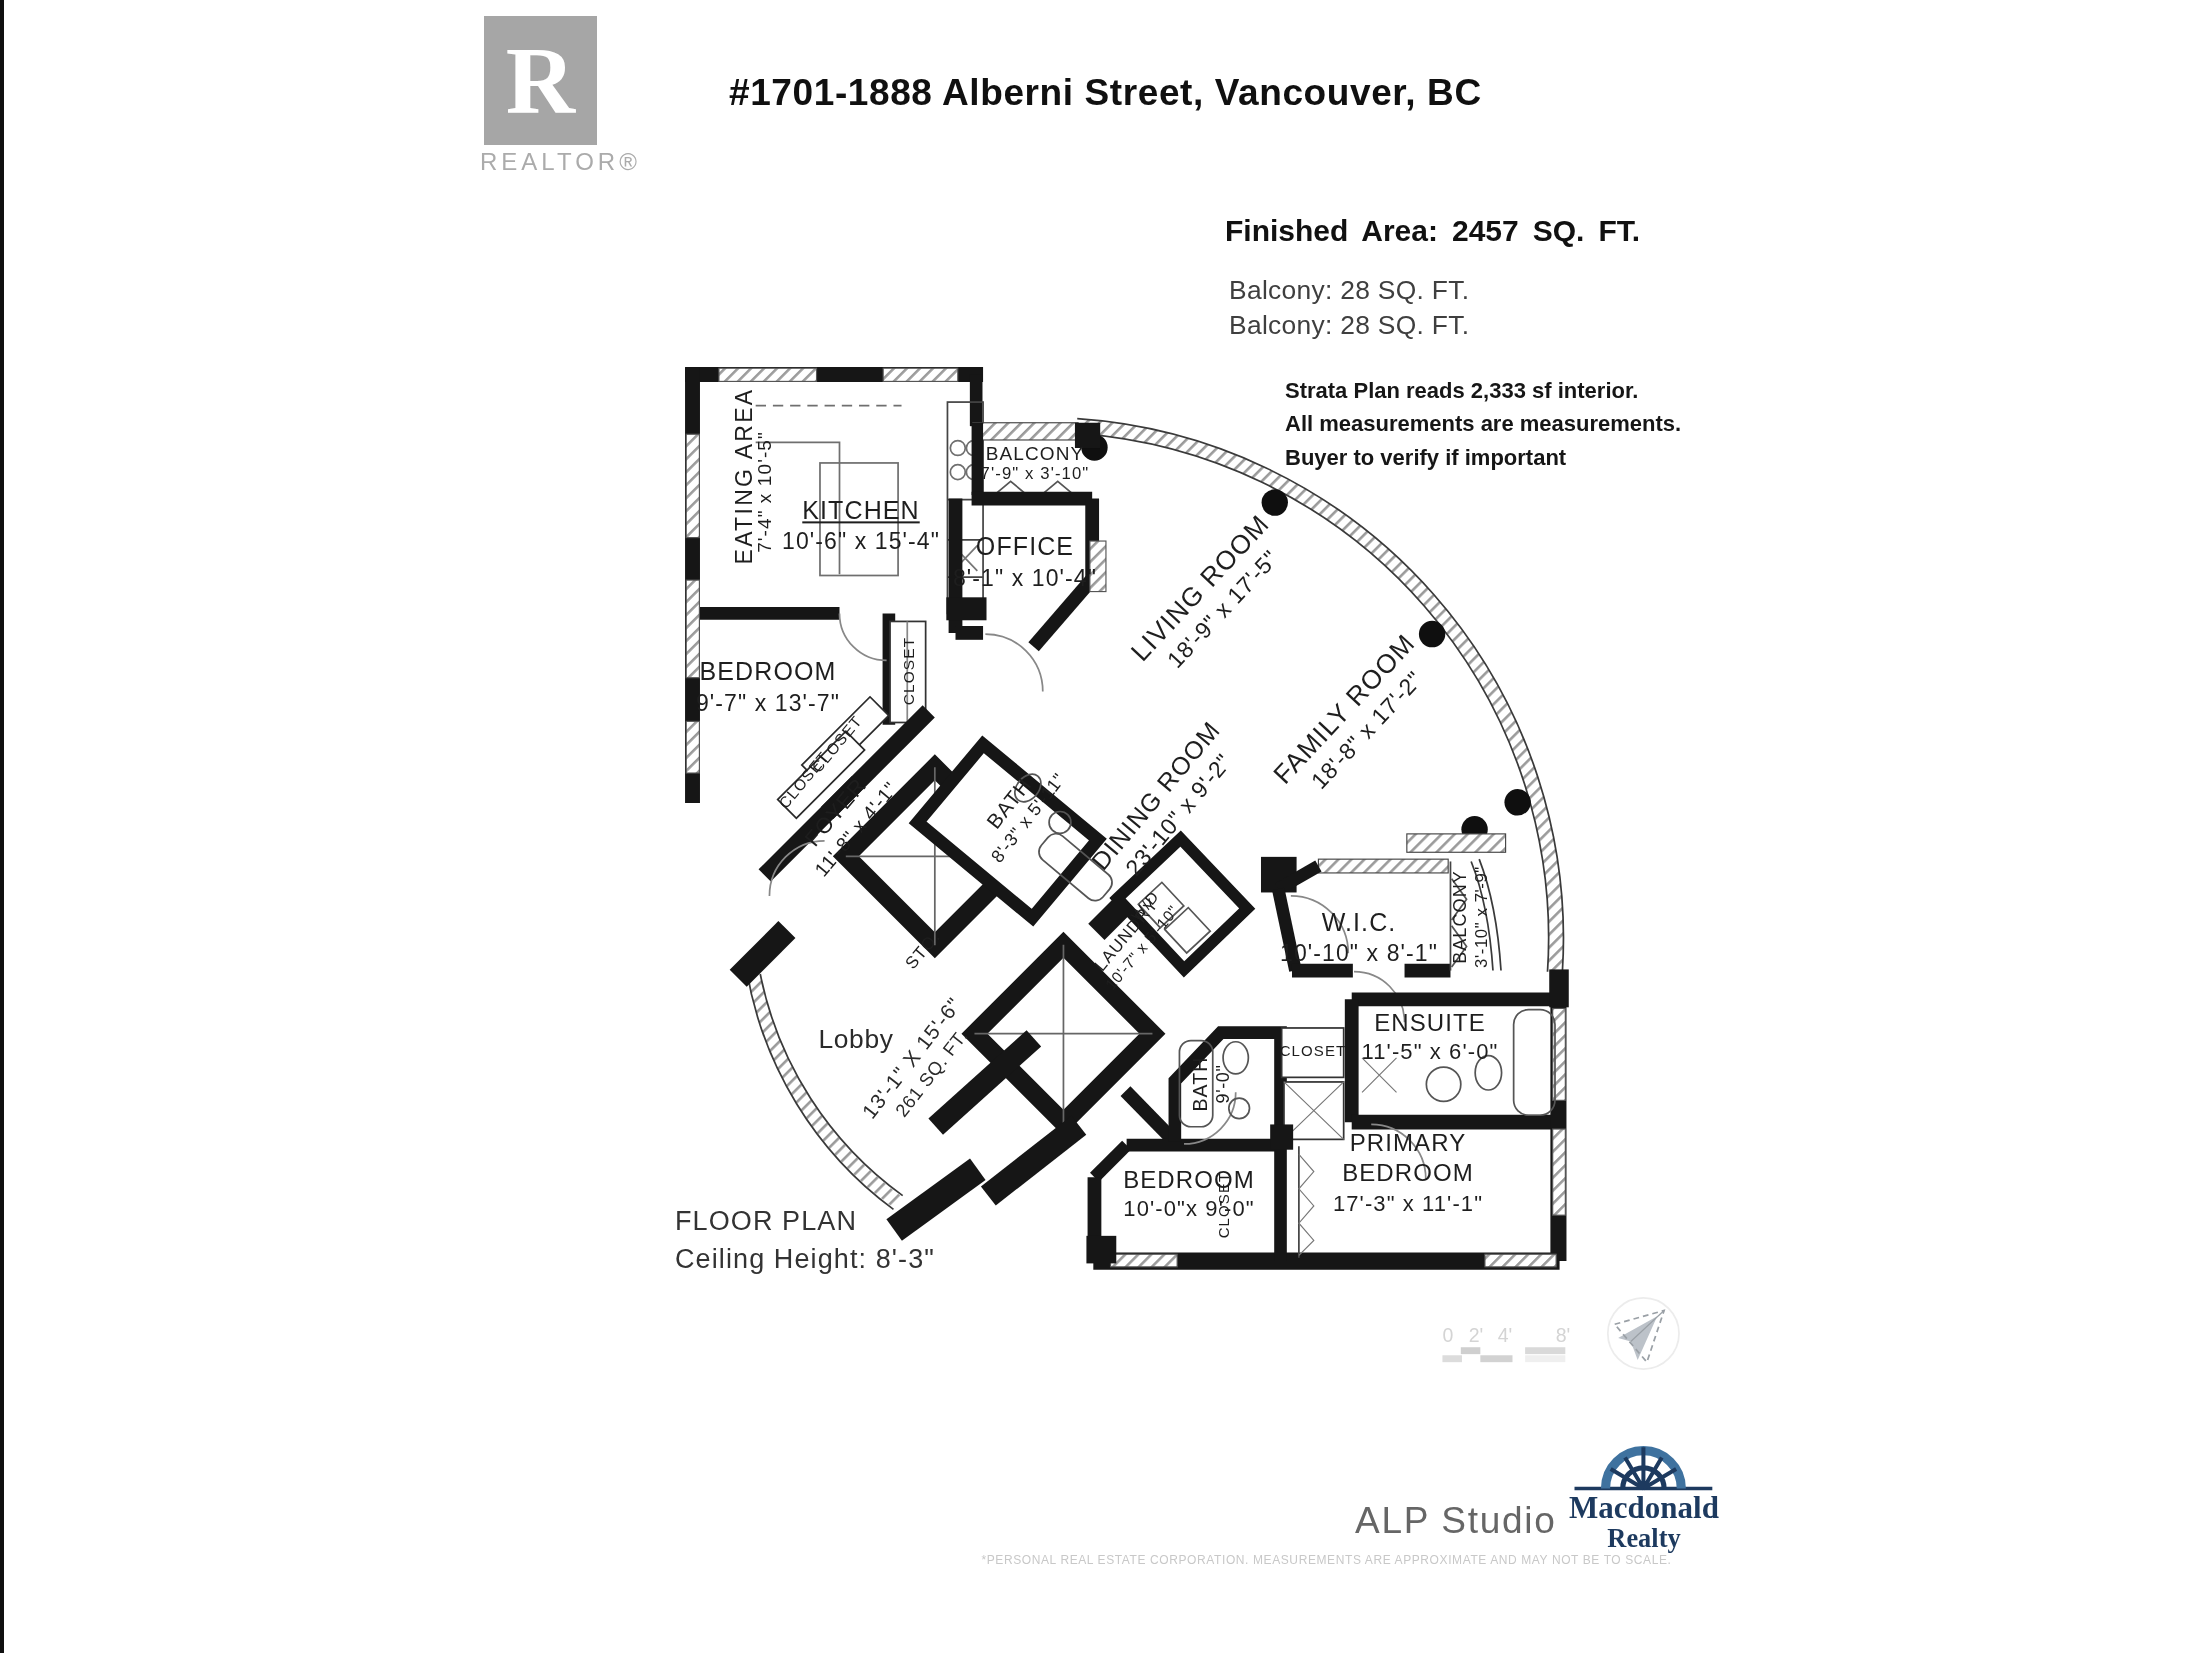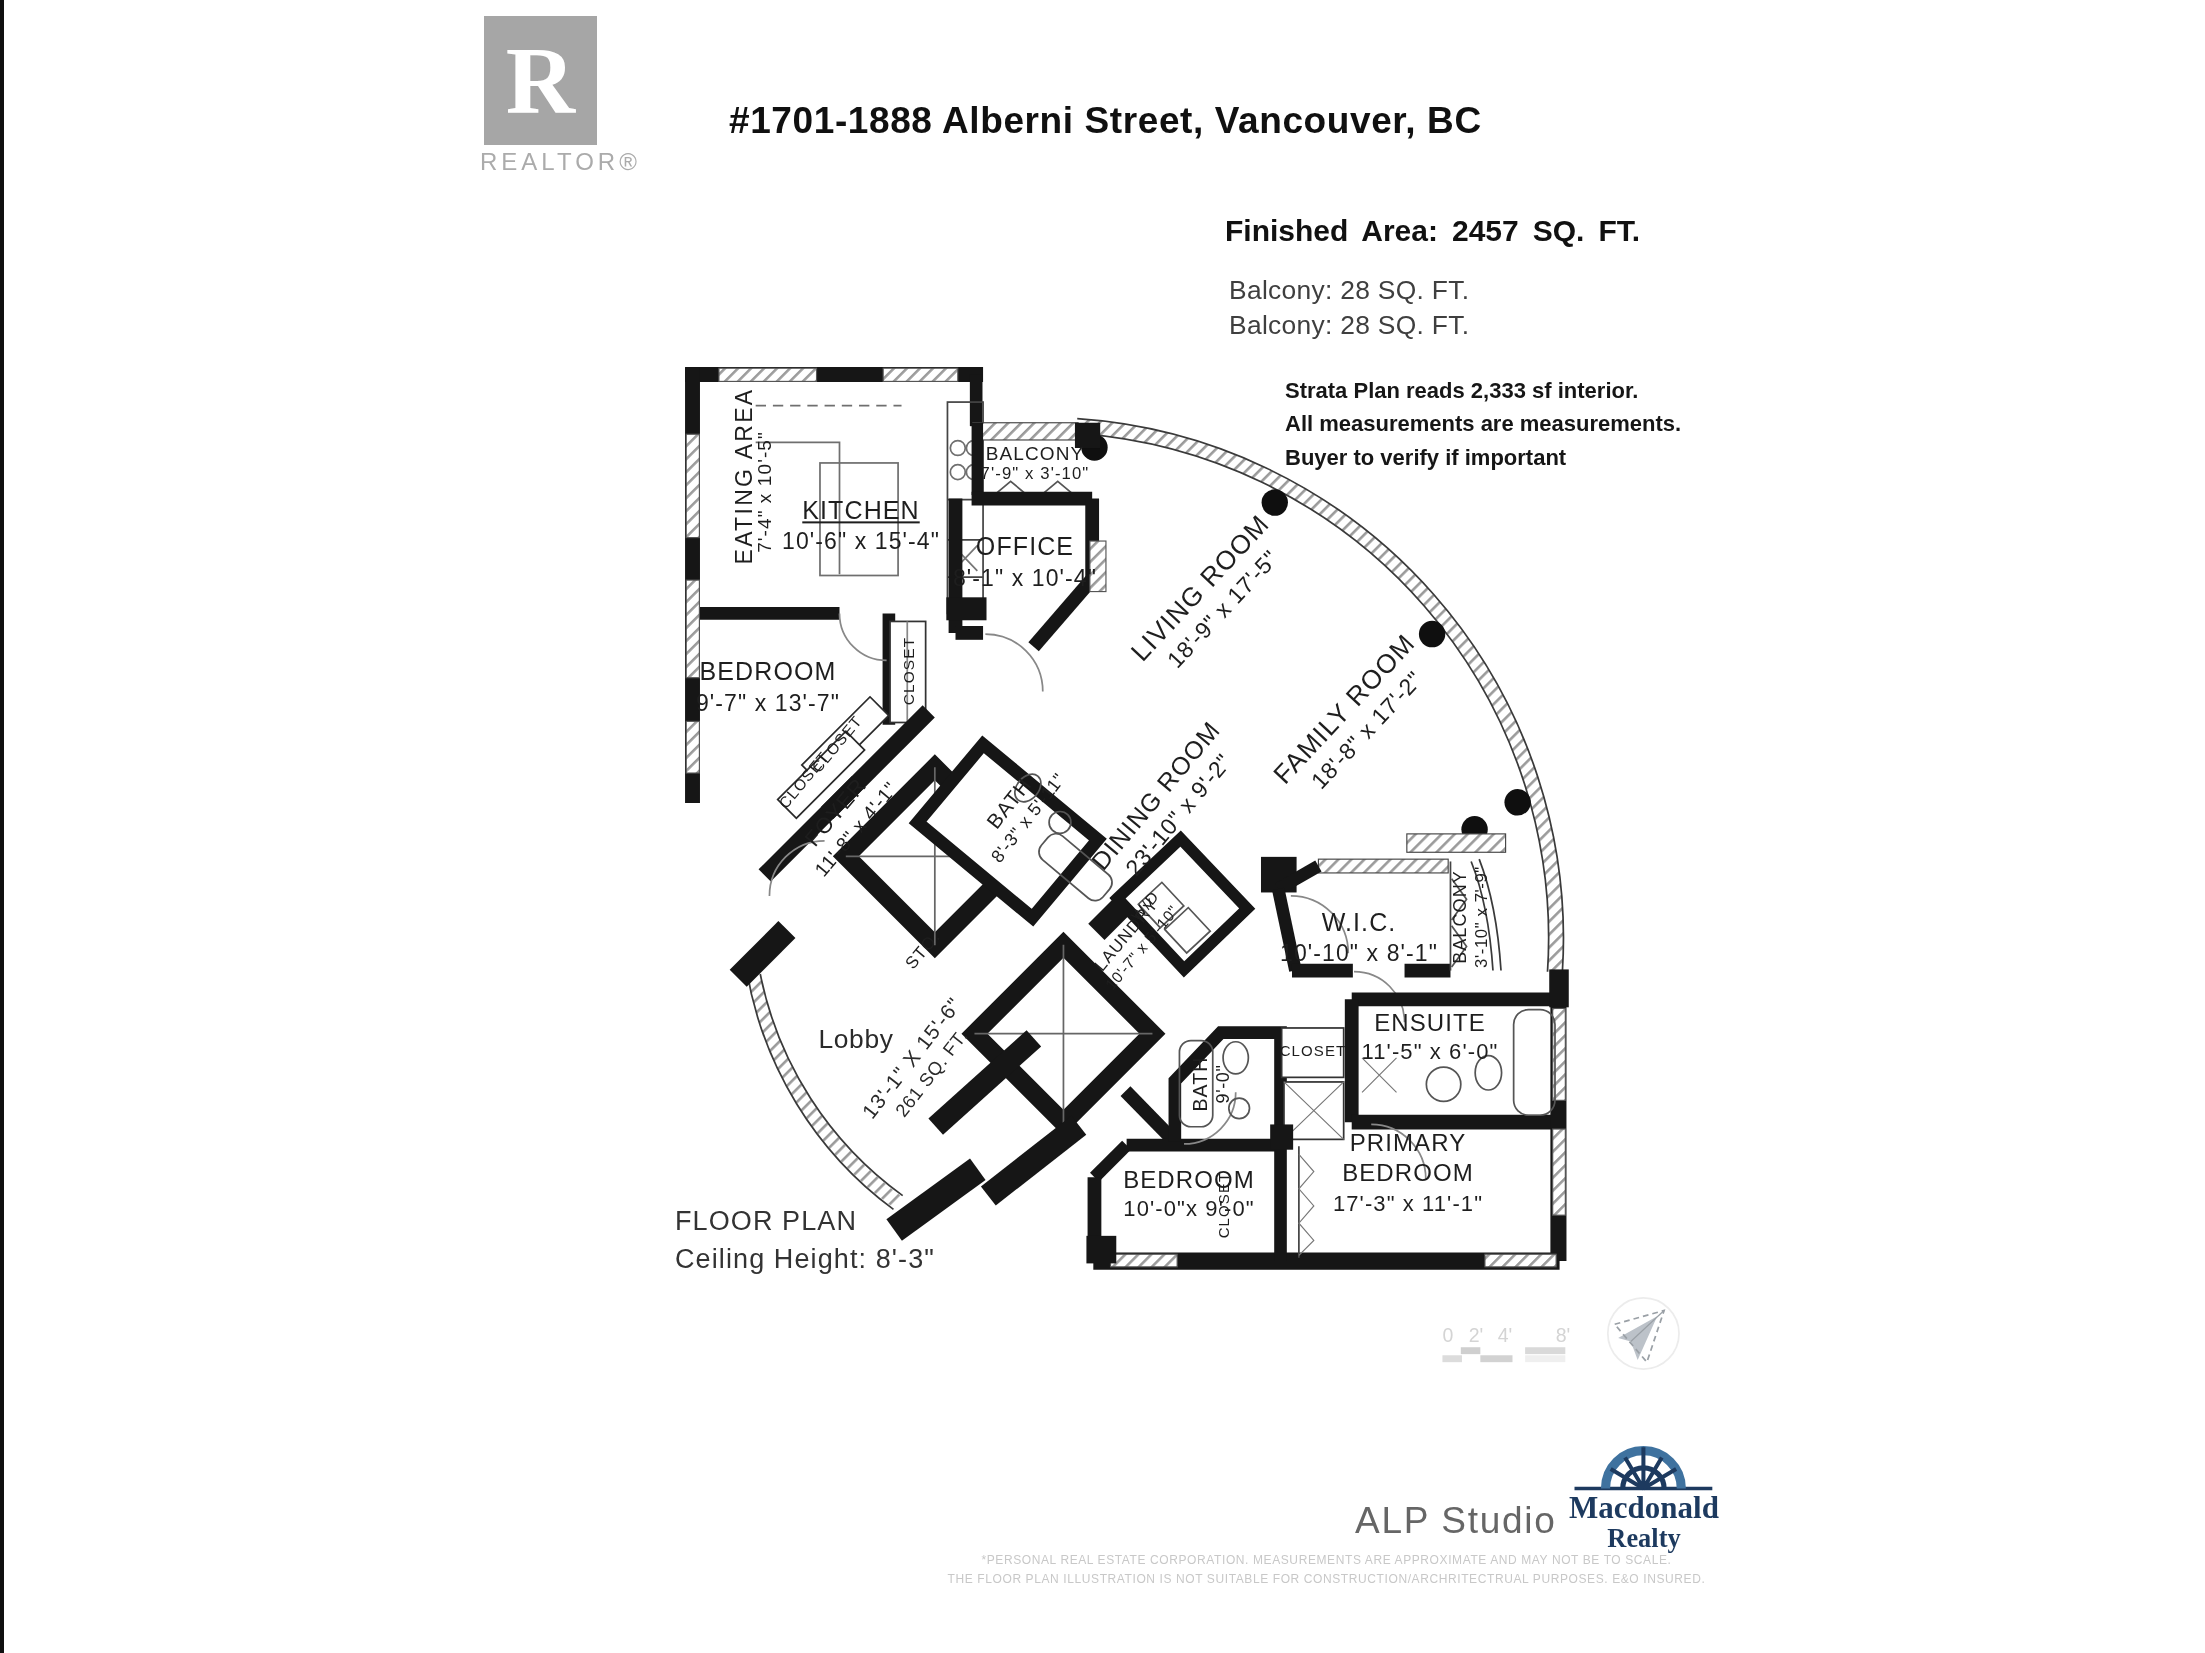--- a/index.html
+++ b/index.html
@@ -3,21 +3,21 @@
 <meta charset="utf-8">
 <style>
   html,body{margin:0;padding:0;background:#ffffff;}
   #page{position:relative;width:2205px;height:1654px;background:#ffffff;overflow:hidden;
         font-family:"Liberation Sans",sans-serif;}
   .abs{position:absolute;}
   .lbl{position:absolute;white-space:nowrap;color:#1e1e1e;text-align:center;
        transform:translate(-50%,-50%);letter-spacing:1.1px;line-height:1.25;}
   .lbl .l2{letter-spacing:0.6px;}
   .stack{display:block;}
-  #title{left:729px;top:72px;font-size:37px;font-weight:700;color:#101010;letter-spacing:0.6px;margin-top:28px;}
+  #title{left:729px;top:72px;font-size:37px;font-weight:700;color:#101010;letter-spacing:0.6px;}
   #realtor-box{left:484px;top:16px;width:113px;height:129px;background:#a6a6a6;
       display:flex;align-items:center;justify-content:center;}
   #realtor-box span{font-family:"Liberation Serif",serif;font-weight:700;font-size:96px;color:#ffffff;}
   #realtor-word{left:480px;top:148px;font-size:24px;color:#ababab;letter-spacing:4px;}
   #finished{left:1225px;top:214px;font-size:30px;font-weight:700;color:#111;word-spacing:5.7px;}
   .balcony-line{left:1229px;font-size:26.4px;color:#3f3f3f;letter-spacing:0.3px;}
   #strata{left:1285px;top:374px;font-size:22px;font-weight:600;color:#161616;line-height:1.52;}
   #floorplan-note{left:675px;top:1203px;font-size:27px;color:#333;letter-spacing:1.1px;line-height:1.4;font-weight:500;}
   #alp{left:1355px;top:1500px;font-size:37px;color:#666;letter-spacing:1.7px;font-weight:400;}
   .brand-txt{font-family:"Liberation Serif",serif;color:#1d3a5f;text-align:center;transform:translate(-50%,-50%);position:absolute;white-space:nowrap;font-weight:700;}
@@ -348,16 +348,15 @@
   <span class="tick" style="left:1476px;top:1335px;">2'</span>
   <span class="tick" style="left:1505px;top:1335px;">4'</span>
   <span class="tick" style="left:1563px;top:1335px;">8'</span>
 
   <div id="alp" class="abs">ALP Studio</div>
   <div class="brand-txt" style="left:1644px;top:1508px;font-size:31px;">Macdonald</div>
   <div class="brand-txt" style="left:1644px;top:1538px;font-size:26.4px;">Realty</div>
 
   <div id="disclaimer" class="abs">
     <div>*PERSONAL REAL ESTATE CORPORATION. MEASUREMENTS ARE APPROXIMATE AND MAY NOT BE TO SCALE.</div>
-    <div>THE FLOOR PLAN ILLUSTRATION IS NOT SUITABLE FOR CONSTRUCTION/ARCHRITECTRUAL PURPOSES. E&amp;O INSURED.</div>
   </div>
 </div>
 
 
 </body></html>

